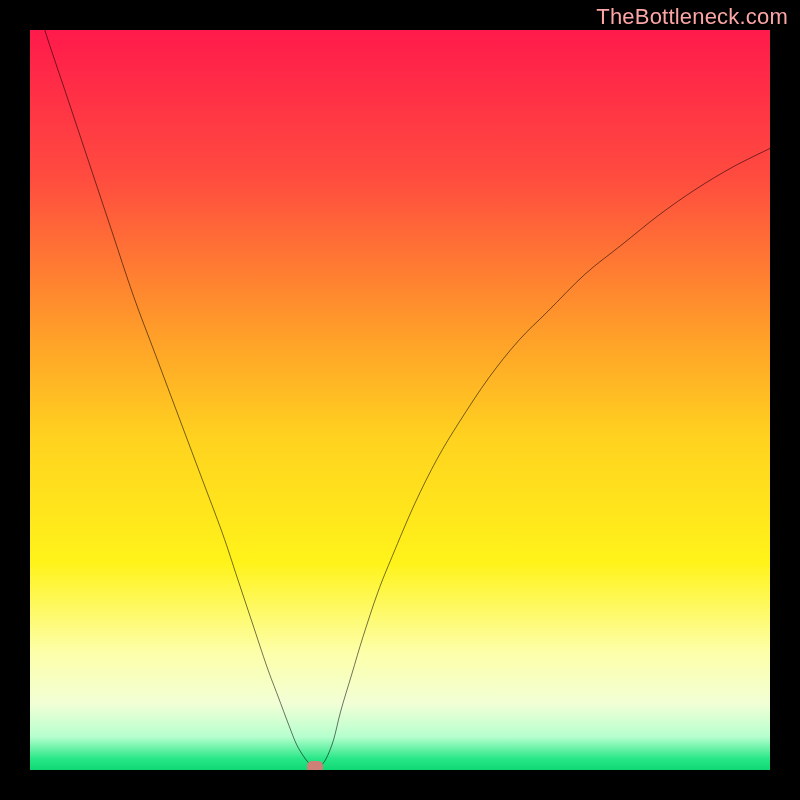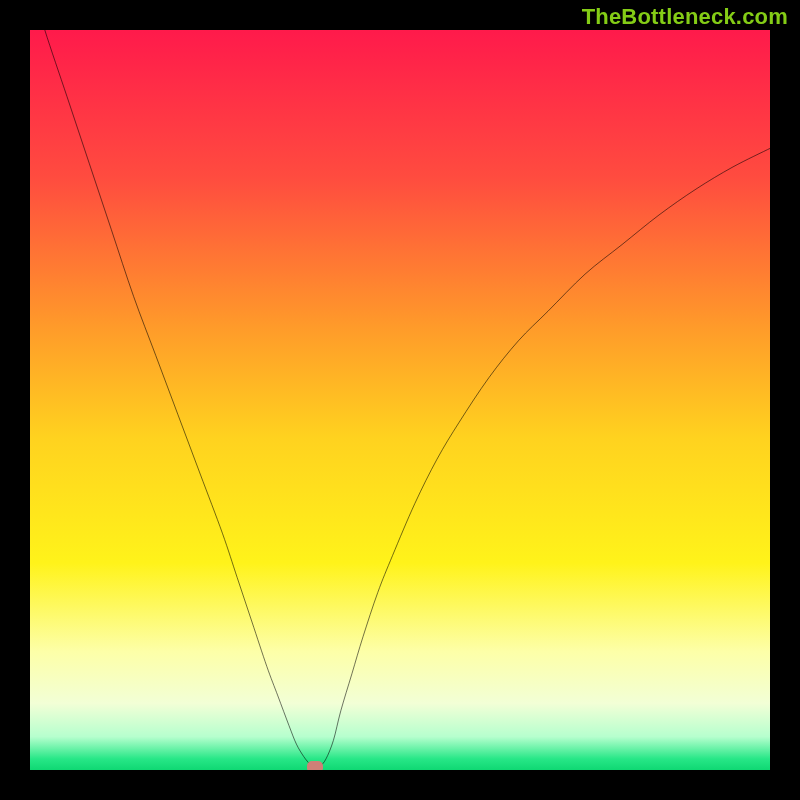--- a/index.html
+++ b/index.html
@@ -40,23 +40,23 @@
     width: 16px;
     height: 12px;
     border-radius: 5px;
     background: #cf8077;
     transform: translate(-50%, -50%);
   }
   .watermark {
     position: absolute;
     top: 4px;
     right: 12px;
-    color: #84cc16;
+    color: #fca5a5;
     font-size: 22px;
-    font-weight: 700;
+    font-weight: 400;
     letter-spacing: 0.2px;
     user-select: none;
   }
 </style>
 </head>
 <body>
 
 <div class="frame">
   <div class="watermark">TheBottleneck.com</div>
 

